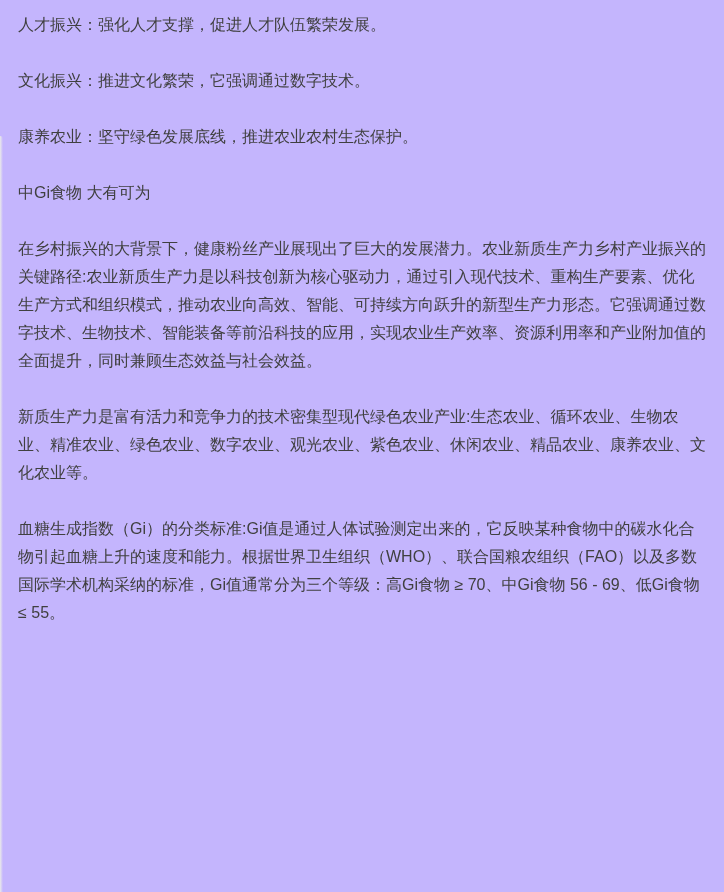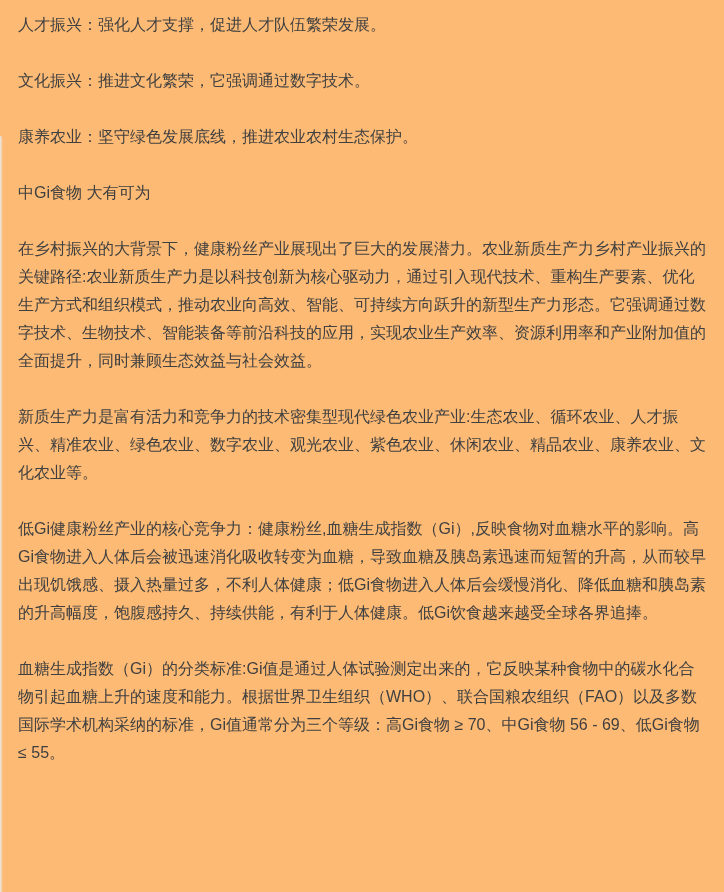--- a/index.html
+++ b/index.html
@@ -8,21 +8,21 @@
     width: 724px;
     height: 892px;
     overflow: hidden;
     background: #ffffff;
     font-family: "Liberation Sans", "DejaVu Sans", sans-serif;
   }
   .page {
     position: relative;
     width: 724px;
     height: 892px;
-    background: #fdba74;
+    background: #c4b5fd;
   }
   .edge-line {
     position: absolute;
     left: 0;
     top: 136px;
     width: 3px;
     height: 756px;
     background: linear-gradient(to right, #eaeaea, rgba(255,255,255,0));
     border-top-right-radius: 3px;
     pointer-events: none;
@@ -48,17 +48,16 @@
 <body>
 
 <div class="page">
   <div class="edge-line"></div>
   <article class="article">
     <p>人才振兴：强化人才支撑，促进人才队伍繁荣发展。</p>
     <p>文化振兴：推进文化繁荣，它强调通过数字技术。</p>
     <p>康养农业：坚守绿色发展底线，推进农业农村生态保护。</p>
     <p>中Gi食物 大有可为</p>
     <p>在乡村振兴的大背景下，健康粉丝产业展现出了巨大的发展潜力。农业新质生产力乡村产业振兴的关键路径:农业新质生产力是以科技创新为核心驱动力，通过引入现代技术、重构生产要素、优化生产方式和组织模式，推动农业向高效、智能、可持续方向跃升的新型生产力形态。它强调通过数字技术、生物技术、智能装备等前沿科技的应用，实现农业生产效率、资源利用率和产业附加值的全面提升，同时兼顾生态效益与社会效益。</p>
-    <p>新质生产力是富有活力和竞争力的技术密集型现代绿色农业产业:生态农业、循环农业、人才振兴、精准农业、绿色农业、数字农业、观光农业、紫色农业、休闲农业、精品农业、康养农业、文化农业等。</p>
-    <p>低Gi健康粉丝产业的核心竞争力：健康粉丝,血糖生成指数（Gi）,反映食物对血糖水平的影响。高Gi食物进入人体后会被迅速消化吸收转变为血糖，导致血糖及胰岛素迅速而短暂的升高，从而较早出现饥饿感、摄入热量过多，不利人体健康；低Gi食物进入人体后会缓慢消化、降低血糖和胰岛素的升高幅度，饱腹感持久、持续供能，有利于人体健康。低Gi饮食越来越受全球各界追捧。</p>
+    <p>新质生产力是富有活力和竞争力的技术密集型现代绿色农业产业:生态农业、循环农业、生物农业、精准农业、绿色农业、数字农业、观光农业、紫色农业、休闲农业、精品农业、康养农业、文化农业等。</p>
     <p>血糖生成指数（Gi）的分类标准:Gi值是通过人体试验测定出来的，它反映某种食物中的碳水化合物引起血糖上升的速度和能力。根据世界卫生组织（WHO）、联合国粮农组织（FAO）以及多数国际学术机构采纳的标准，Gi值通常分为三个等级：高Gi食物 ≥ 70、中Gi食物 56 - 69、低Gi食物 ≤ 55。</p>
   </article>
 </div>
 
 </body></html>

